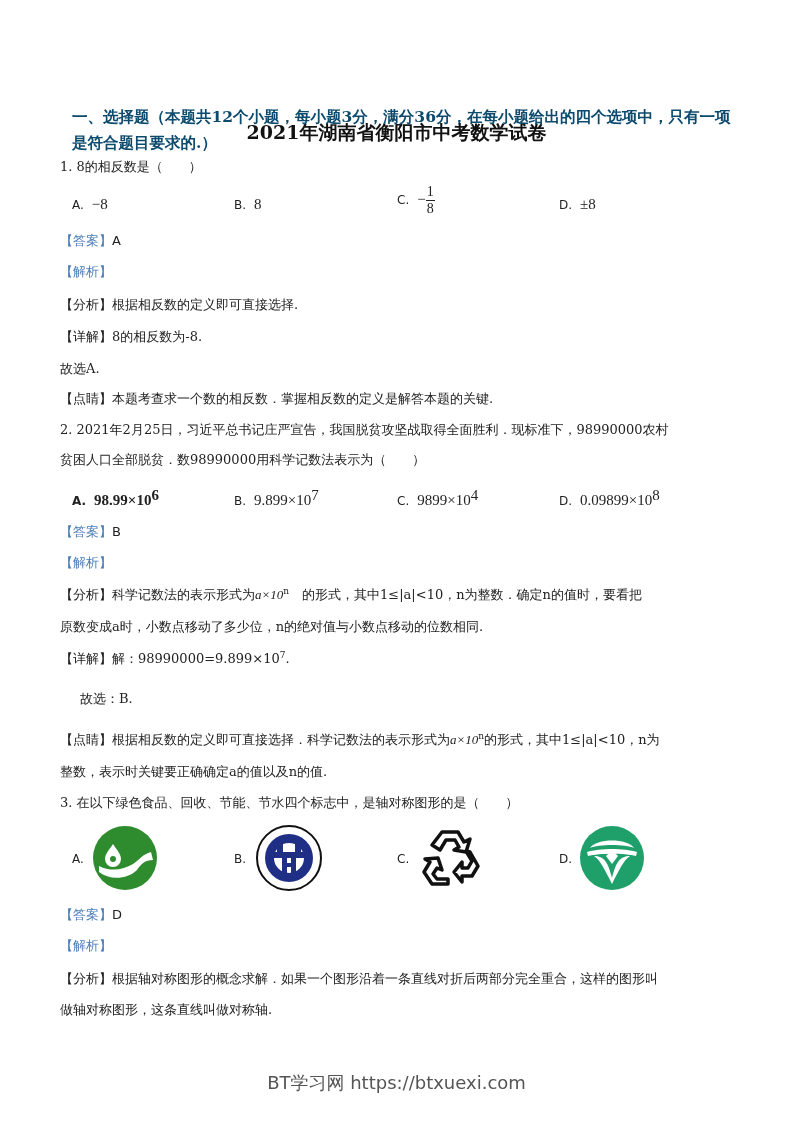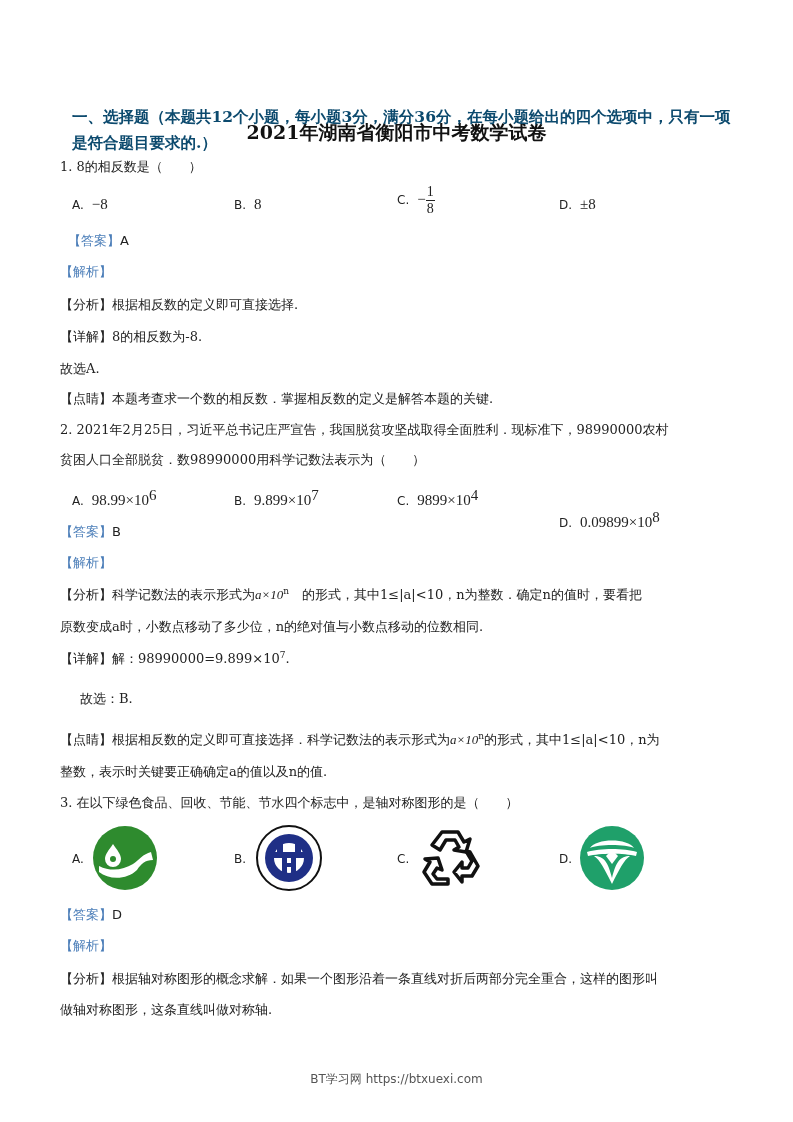--- a/index.html
+++ b/index.html
@@ -12,21 +12,21 @@
   .tag-blue { color: #4a7db8; }
   .sans { font-family: "DejaVu Sans", "Liberation Sans", sans-serif; }
   .opt { font-size: 13px; }
   .opt .lab { font-family: "DejaVu Sans", "Liberation Sans", sans-serif; font-size: 12px; margin-right: 8px; }
   .math { font-family: "Liberation Serif", "DejaVu Serif", serif; font-size: 15px; }
   .frac { display: inline-block; vertical-align: middle; text-align: center; font-family: "Liberation Serif", serif; font-size: 14px; line-height: 16px; }
   .frac .num { display: block; border-bottom: 1px solid #222; padding: 0 1px; }
   .frac .den { display: block; }
   sup { font-size: 9px; }
   .logo { position: absolute; }
-  .footer { left: 0; width: 793px; top: 1071px; text-align: center; font-family: "DejaVu Sans", "Liberation Sans", sans-serif; font-size: 12px; color: #555; }
+  .footer { left: 0; width: 793px; top: 1071px; text-align: center; font-family: "DejaVu Sans", "Liberation Sans", sans-serif; font-size: 18px; color: #555; }
 </style>
 </head>
 <body>
 
 <div class="abs title">2021年湖南省衡阳市中考数学试卷</div>
 <div class="abs section">一、选择题（本题共12个小题，每小题3分，满分36分，在每小题给出的四个选项中，只有一项是符合题目要求的.）</div>
 
 <div class="abs q" style="top:158px;">1. 8的相反数是（　　）</div>
 
 <div class="abs opt" style="left:72px; top:196px;">
@@ -35,50 +35,50 @@
 <div class="abs opt" style="left:234px; top:196px;">
   <span class="lab">B.</span><span class="math">8</span>
 </div>
 <div class="abs opt" style="left:397px; top:184px;">
   <span class="lab">C.</span><span class="math">−</span><span class="frac"><span class="num">1</span><span class="den">8</span></span>
 </div>
 <div class="abs opt" style="left:559px; top:196px;">
   <span class="lab">D.</span><span class="math">±8</span>
 </div>
 
-<div class="abs q" style="top:232px;margin-left:8px;">
+<div class="abs q" style="top:232px;">
   <span class="tag-blue">【答案】</span><span class="sans">A</span>
 </div>
 <div class="abs q" style="top:263px;">
   <span class="tag-blue">【解析】</span>
 </div>
 <div class="abs q" style="top:296px;">
   <span>【分析】</span><span>根据相反数的定义即可直接选择.</span>
 </div>
 <div class="abs q" style="top:328px;">
   <span>【详解】</span><span>8的相反数为-8.</span>
 </div>
 <div class="abs q" style="top:360px;">故选A.</div>
 <div class="abs q" style="top:390px;">
   <span>【点睛】</span><span>本题考查求一个数的相反数．掌握相反数的定义是解答本题的关键.</span>
 </div>
 
 <div class="abs q" style="top:421px;">2. 2021年2月25日，习近平总书记庄严宣告，我国脱贫攻坚战取得全面胜利．现标准下，98990000农村</div>
 <div class="abs q" style="top:451px;">贫困人口全部脱贫．数98990000用科学记数法表示为（　　）</div>
 
-<div class="abs opt" style="left:72px; top:487px;">
+<div class="abs opt" style="left:72px; top:487px;font-weight:bold;">
   <span class="lab">A.</span><span class="math">98.99×10</span><sup class="math">6</sup>
 </div>
 <div class="abs opt" style="left:234px; top:487px;">
   <span class="lab">B.</span><span class="math">9.899×10</span><sup class="math">7</sup>
 </div>
 <div class="abs opt" style="left:397px; top:487px;">
   <span class="lab">C.</span><span class="math">9899×10</span><sup class="math">4</sup>
 </div>
-<div class="abs opt" style="left:559px; top:487px;margin-top:22px;">
+<div class="abs opt" style="left:559px; top:487px;">
   <span class="lab">D.</span><span class="math">0.09899×10</span><sup class="math">8</sup>
 </div>
 
 <div class="abs q" style="top:523px;">
   <span class="tag-blue">【答案】</span><span class="sans">B</span>
 </div>
 <div class="abs q" style="top:554px;">
   <span class="tag-blue">【解析】</span>
 </div>
 <div class="abs q" style="top:586px;">

